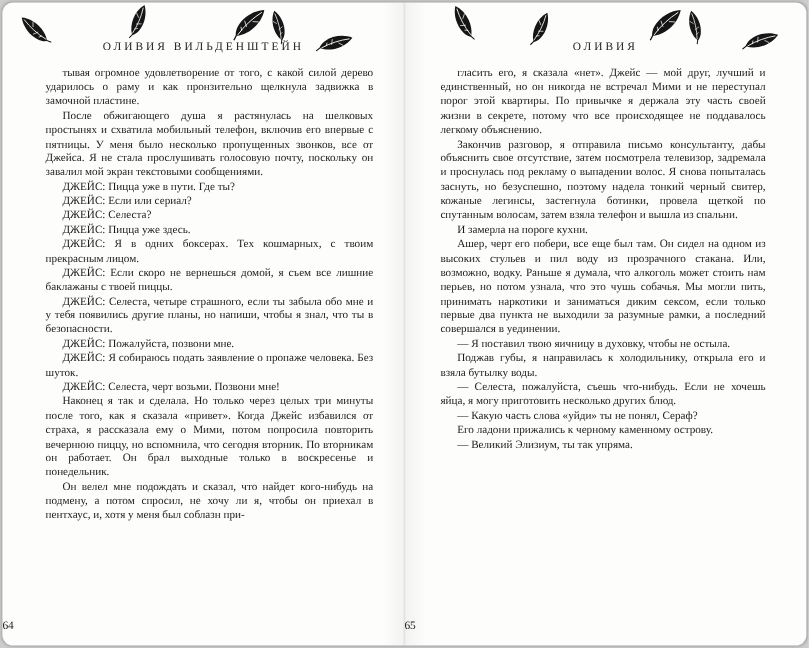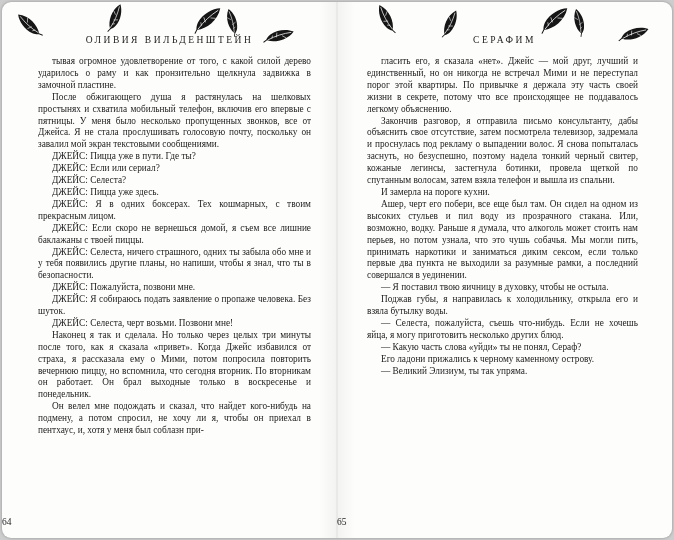--- a/index.html
+++ b/index.html
@@ -107,21 +107,21 @@
 
     <div class="body-text">
         <p class="para">тывая огромное удовлетворение от того, с какой силой дерево ударилось о раму и как пронзительно щелкнула задвижка в замочной пластине.</p>
         <p class="para">После обжигающего душа я растянулась на шелковых простынях и схватила мобильный телефон, включив его впервые с пятницы. У меня было несколько пропущенных звонков, все от Джейса. Я не стала прослушивать голосовую почту, поскольку он завалил мой экран текстовыми сообщениями.</p>
         <p class="para">ДЖЕЙС: Пицца уже в пути. Где ты?</p>
         <p class="para">ДЖЕЙС: Если или сериал?</p>
         <p class="para">ДЖЕЙС: Селеста?</p>
         <p class="para">ДЖЕЙС: Пицца уже здесь.</p>
         <p class="para">ДЖЕЙС: Я в одних боксерах. Тех кошмарных, с твоим прекрасным лицом.</p>
         <p class="para">ДЖЕЙС: Если скоро не вернешься домой, я съем все лишние баклажаны с твоей пиццы.</p>
-        <p class="para">ДЖЕЙС: Селеста, ничего страшного, одних ты забыла обо мне и у тебя появились другие планы, но напиши, чтобы я знал, что ты в безопасности.</p>
+        <p class="para">ДЖЕЙС: Селеста, четыре страшного, если ты забыла обо мне и у тебя появились другие планы, но напиши, чтобы я знал, что ты в безопасности.</p>
         <p class="para">ДЖЕЙС: Пожалуйста, позвони мне.</p>
         <p class="para">ДЖЕЙС: Я собираюсь подать заявление о пропаже человека. Без шуток.</p>
         <p class="para">ДЖЕЙС: Селеста, черт возьми. Позвони мне!</p>
         <p class="para">Наконец я так и сделала. Но только через целых три минуты после того, как я сказала «привет». Когда Джейс избавился от страха, я рассказала ему о Мими, потом попросила повторить вечернюю пиццу, но вспомнила, что сегодня вторник. По вторникам он работает. Он брал выходные только в воскресенье и понедельник.</p>
         <p class="para">Он велел мне подождать и сказал, что найдет кого-нибудь на подмену, а потом спросил, не хочу ли я, чтобы он приехал в пентхаус, и, хотя у меня был соблазн при-</p>
       </div>
 
     <div class="page-number">64</div>
   </div>
 
@@ -135,21 +135,21 @@
     <svg class="feather f-r3">
         <use href="#feather"></use>
       </svg>
     <svg class="feather f-r4">
         <use href="#feather"></use>
       </svg>
     <svg class="feather f-r5">
         <use href="#feather"></use>
       </svg>
 
-    <div class="running-head">СЕРАФИМ</div>
+    <div class="running-head">ОЛИВИЯ</div>
 
     <div class="body-text">
         <p class="para">гласить его, я сказала «нет». Джейс — мой друг, лучший и единственный, но он никогда не встречал Мими и не переступал порог этой квартиры. По привычке я держала эту часть своей жизни в секрете, потому что все происходящее не поддавалось легкому объяснению.</p>
         <p class="para">Закончив разговор, я отправила письмо консультанту, дабы объяснить свое отсутствие, затем посмотрела телевизор, задремала и проснулась под рекламу о выпадении волос. Я снова попыталась заснуть, но безуспешно, поэтому надела тонкий черный свитер, кожаные легинсы, застегнула ботинки, провела щеткой по спутанным волосам, затем взяла телефон и вышла из спальни.</p>
         <p class="para">И замерла на пороге кухни.</p>
         <p class="para">Ашер, черт его побери, все еще был там. Он сидел на одном из высоких стульев и пил воду из прозрачного стакана. Или, возможно, водку. Раньше я думала, что алкоголь может стоить нам перьев, но потом узнала, что это чушь собачья. Мы могли пить, принимать наркотики и заниматься диким сексом, если только первые два пункта не выходили за разумные рамки, а последний совершался в уединении.</p>
         <p class="para">— Я поставил твою яичницу в духовку, чтобы не остыла.</p>
         <p class="para">Поджав губы, я направилась к холодильнику, открыла его и взяла бутылку воды.</p>
         <p class="para">— Селеста, пожалуйста, съешь что-нибудь. Если не хочешь яйца, я могу приготовить несколько других блюд.</p>
         <p class="para">— Какую часть слова «уйди» ты не понял, Сераф?</p>

